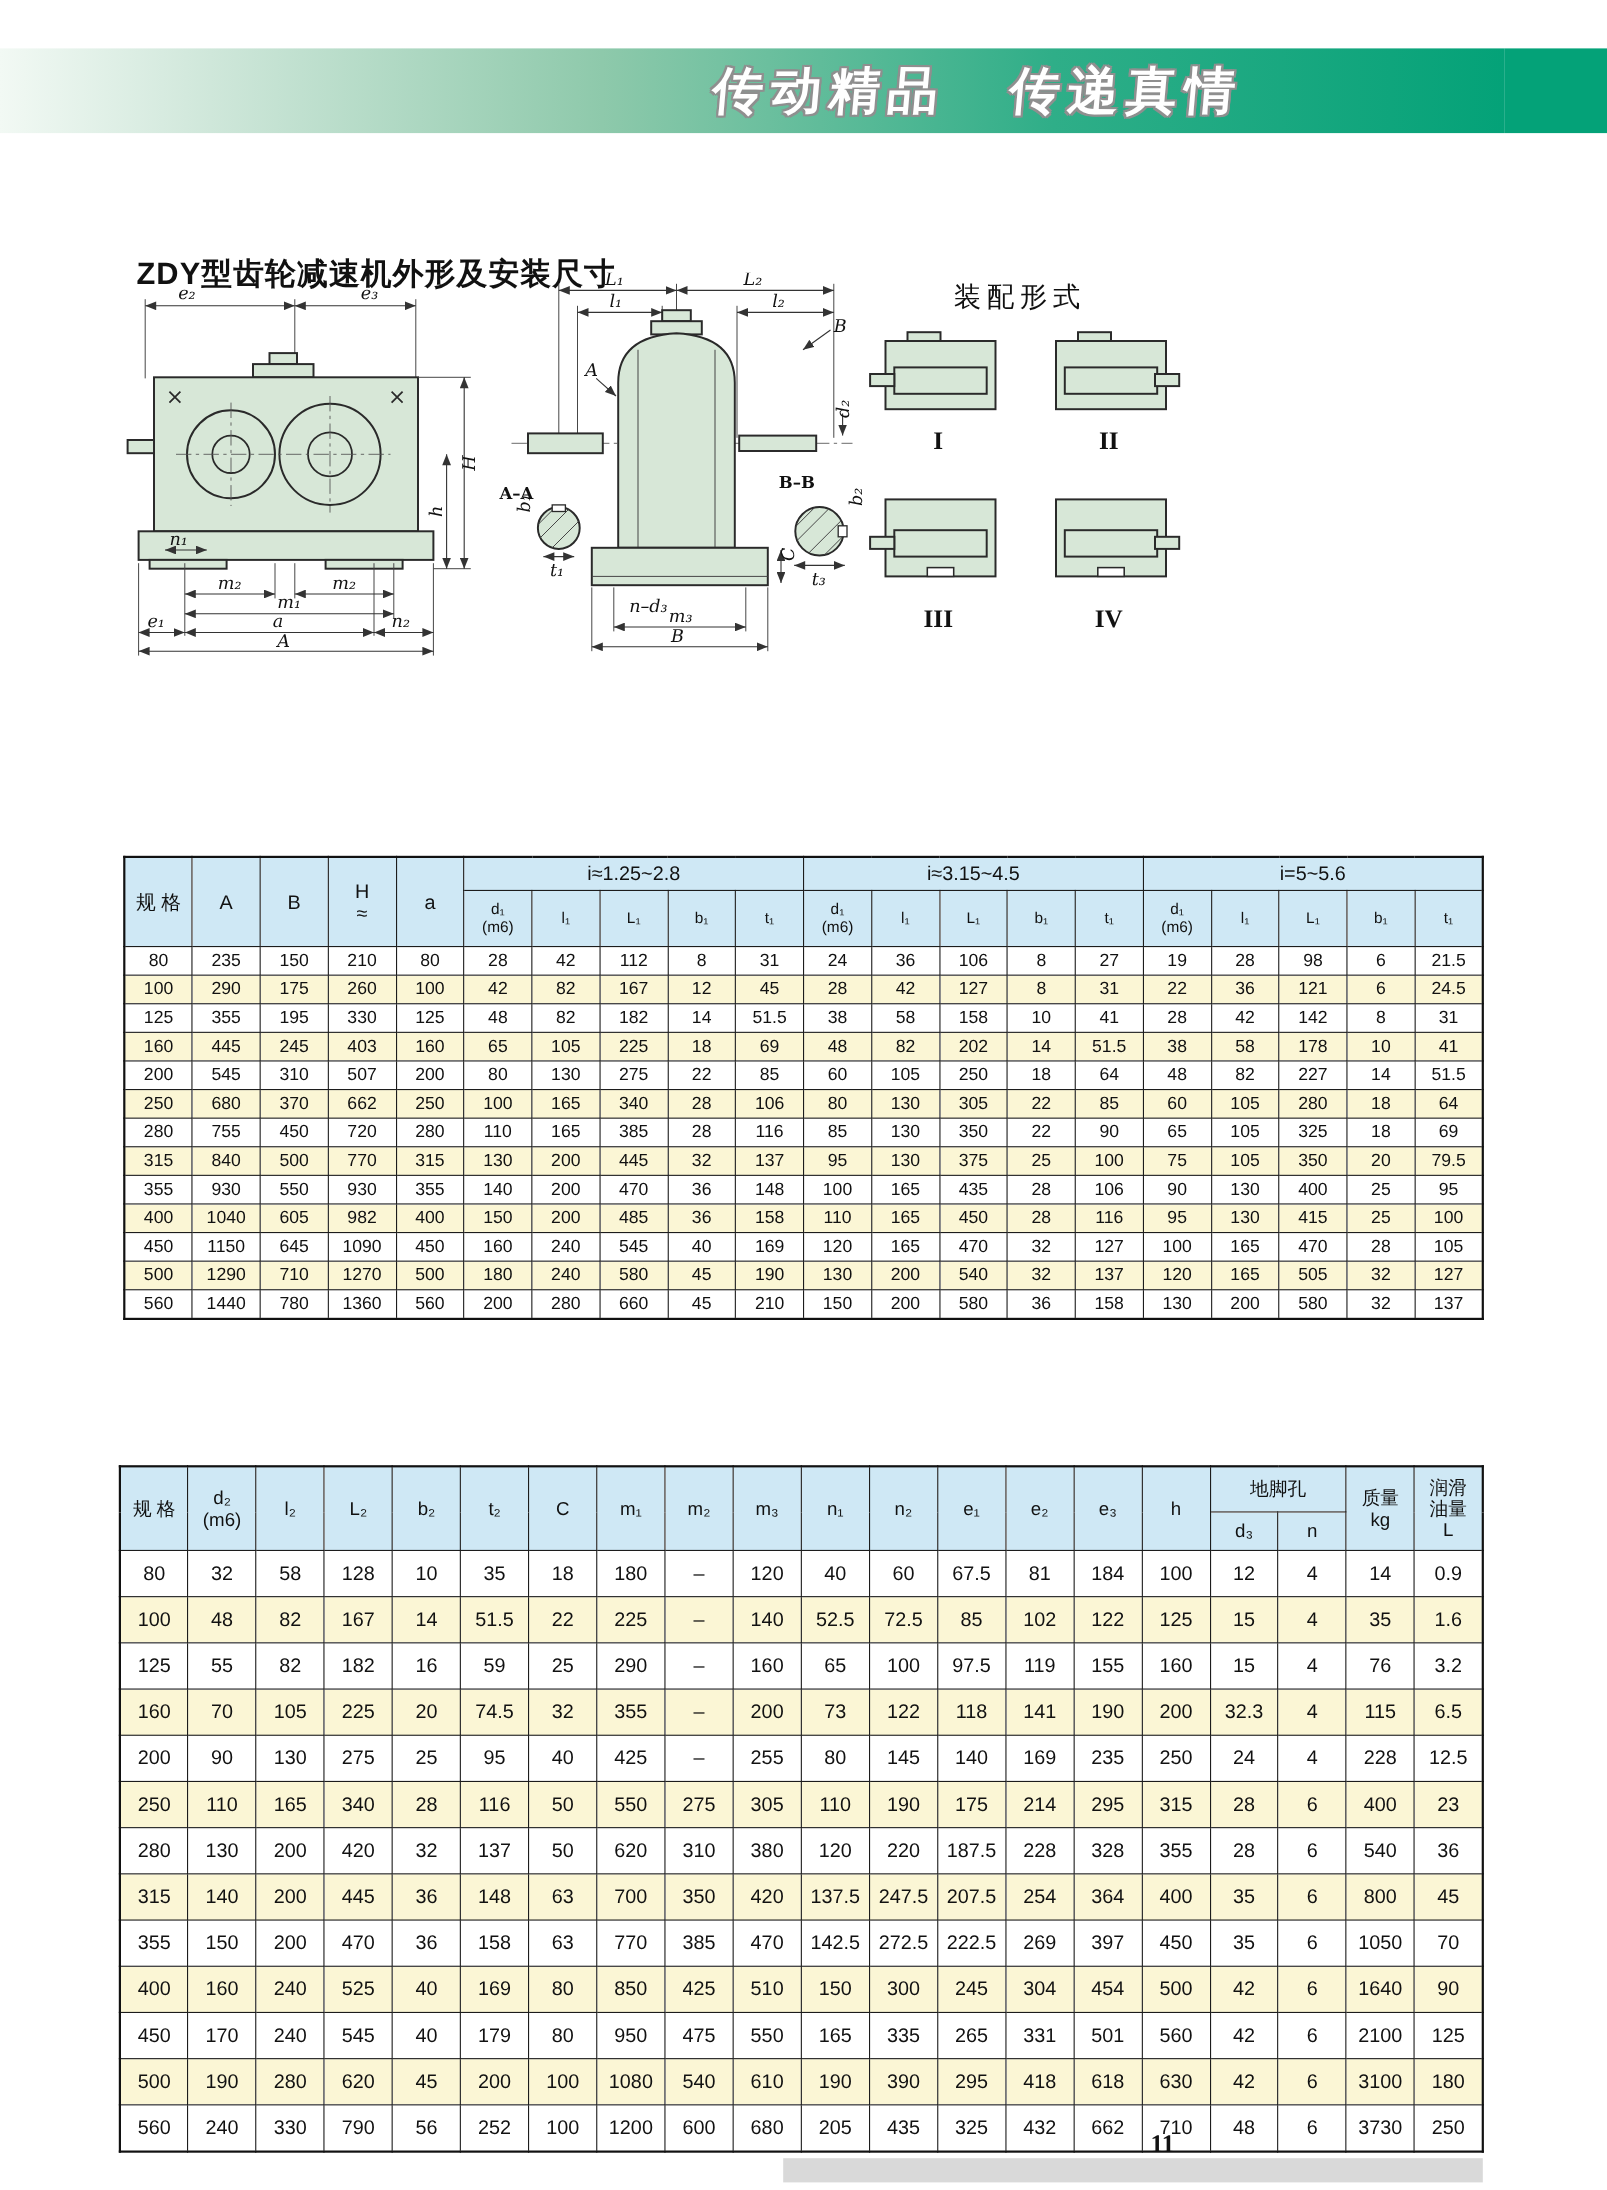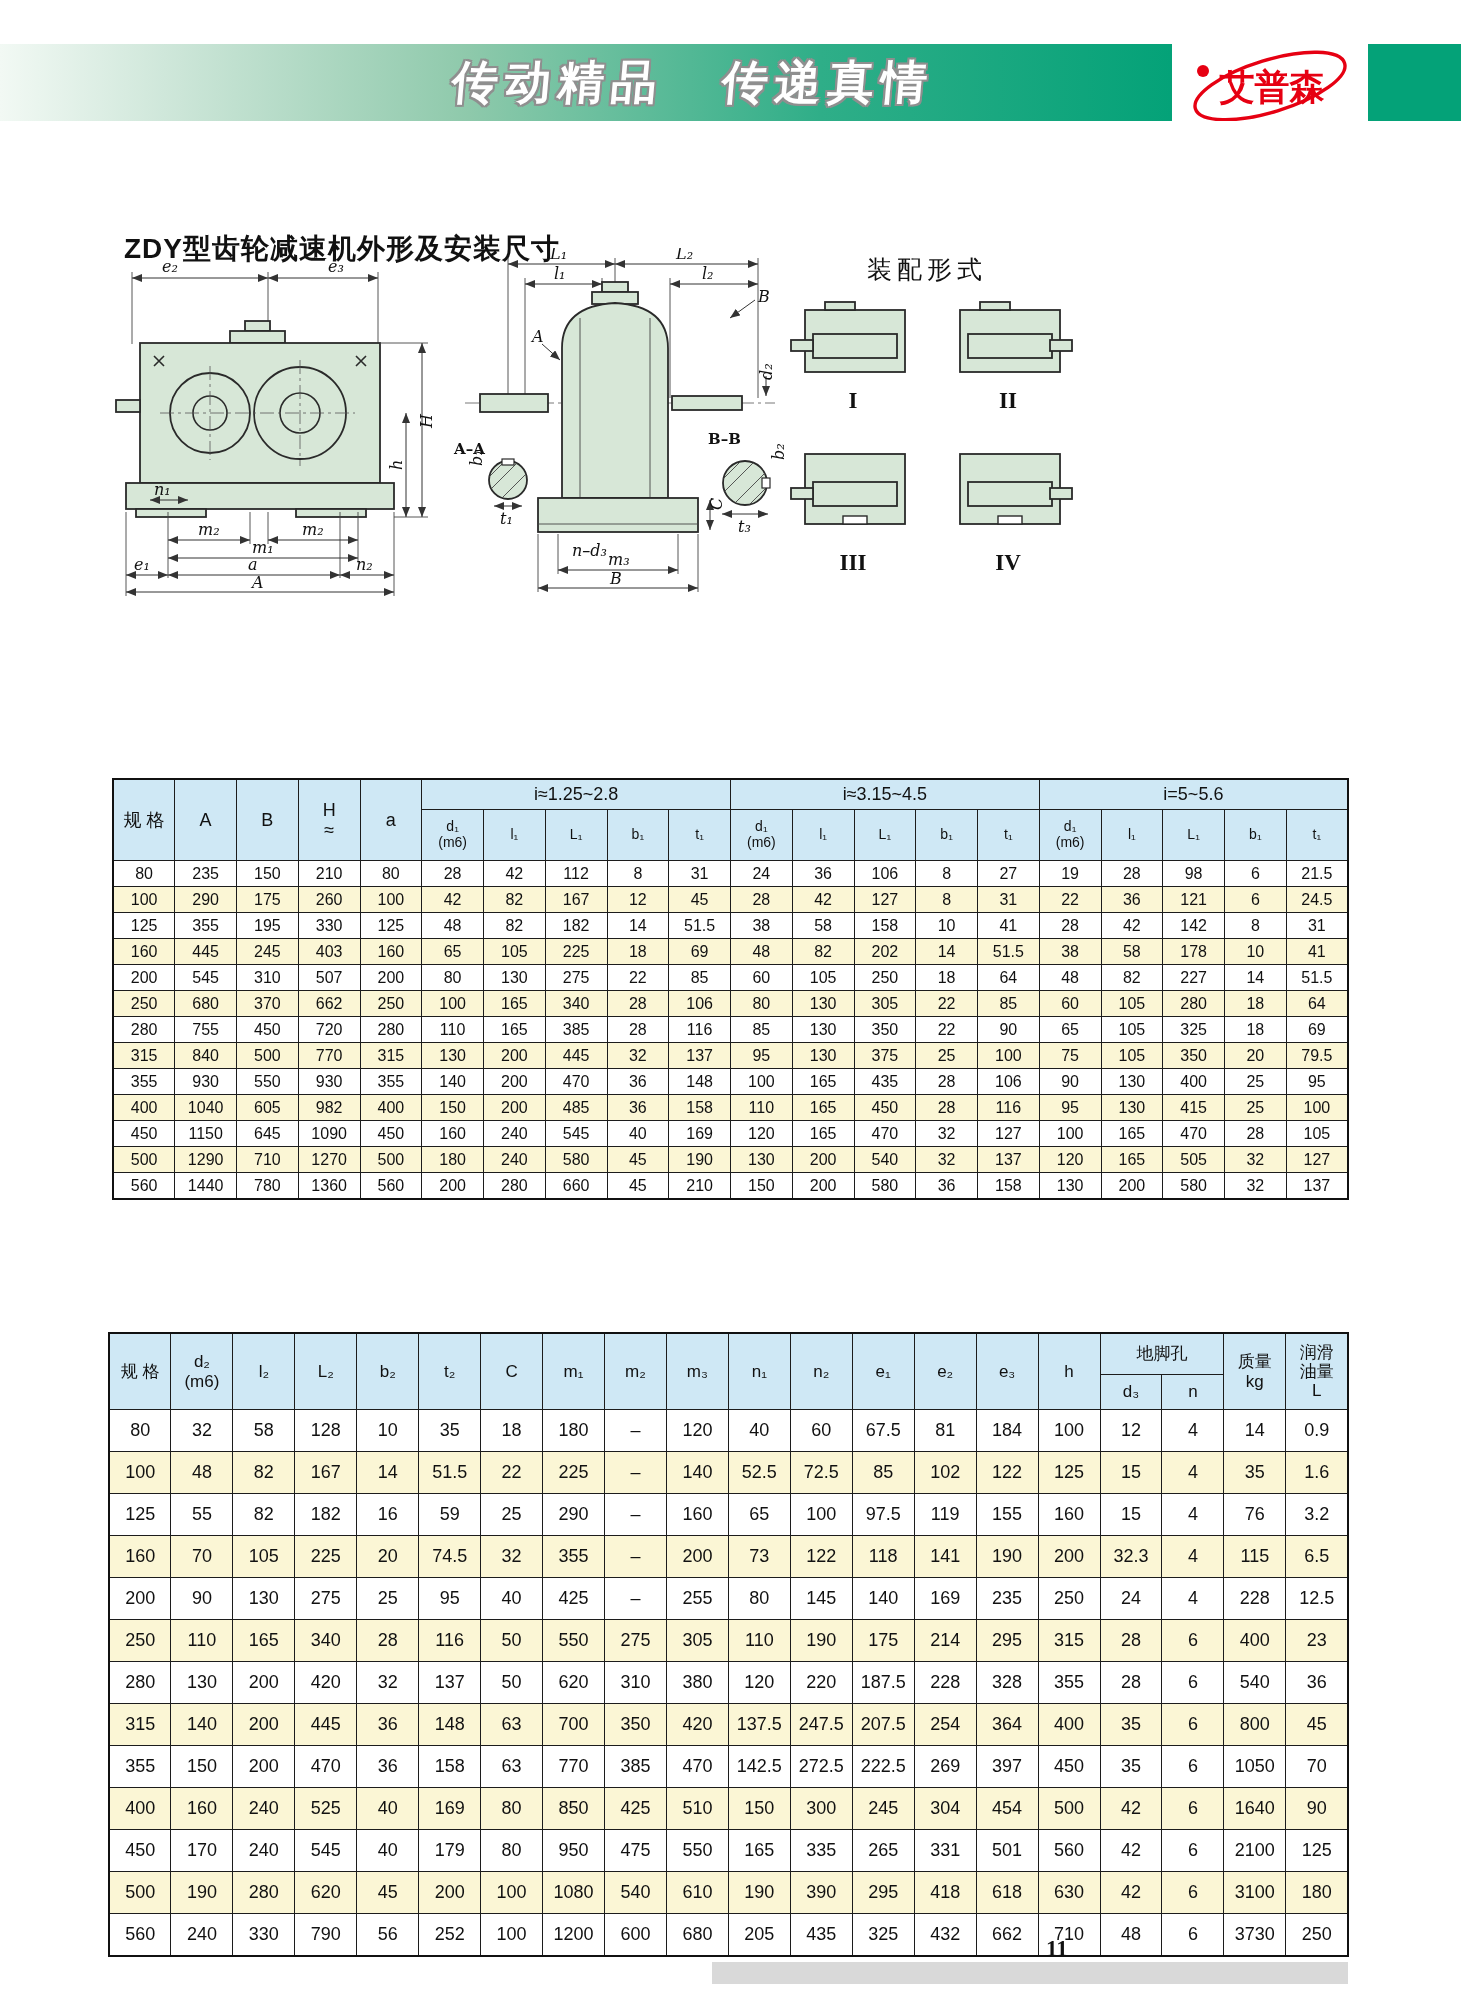--- a/index.html
+++ b/index.html
@@ -53,27 +53,20 @@
   .graybar{position:absolute;top:1962px;left:712px;width:636px;height:22px;background:#d9d9d9;}
 </style>
 </head>
 <body>
 
 <div class="page">
 
   <div class="band">
     <div class="band-grad">
       <div class="slogan"><span>传动精品</span><span>传递真情</span></div>
-    </div>
-    <div class="logo-box">
-      <svg width="186" height="77" viewBox="0 0 186 77">
-        <ellipse cx="93" cy="42" rx="78" ry="26" fill="none" stroke="#e60012" stroke-width="3.4" transform="rotate(-17 93 42)"></ellipse>
-        <circle cx="26" cy="27" r="6" fill="#e60012"></circle>
-        <text x="95" y="55" text-anchor="middle" font-size="35" font-weight="bold" fill="#e60012">艾普森</text>
-      </svg>
     </div>
     <div class="band-endblock"></div>
   </div>
 
   <div class="doc-title">ZDY型齿轮减速机外形及安装尺寸</div>
 
   <svg class="drawings" width="1240" height="370" viewBox="0 0 1240 370">
     <defs>
       <marker id="ar" markerWidth="11" markerHeight="8" refX="10" refY="4" orient="auto" markerUnits="userSpaceOnUse">
         <path d="M0,0 L10,4 L0,8 Z" fill="#333"></path>

